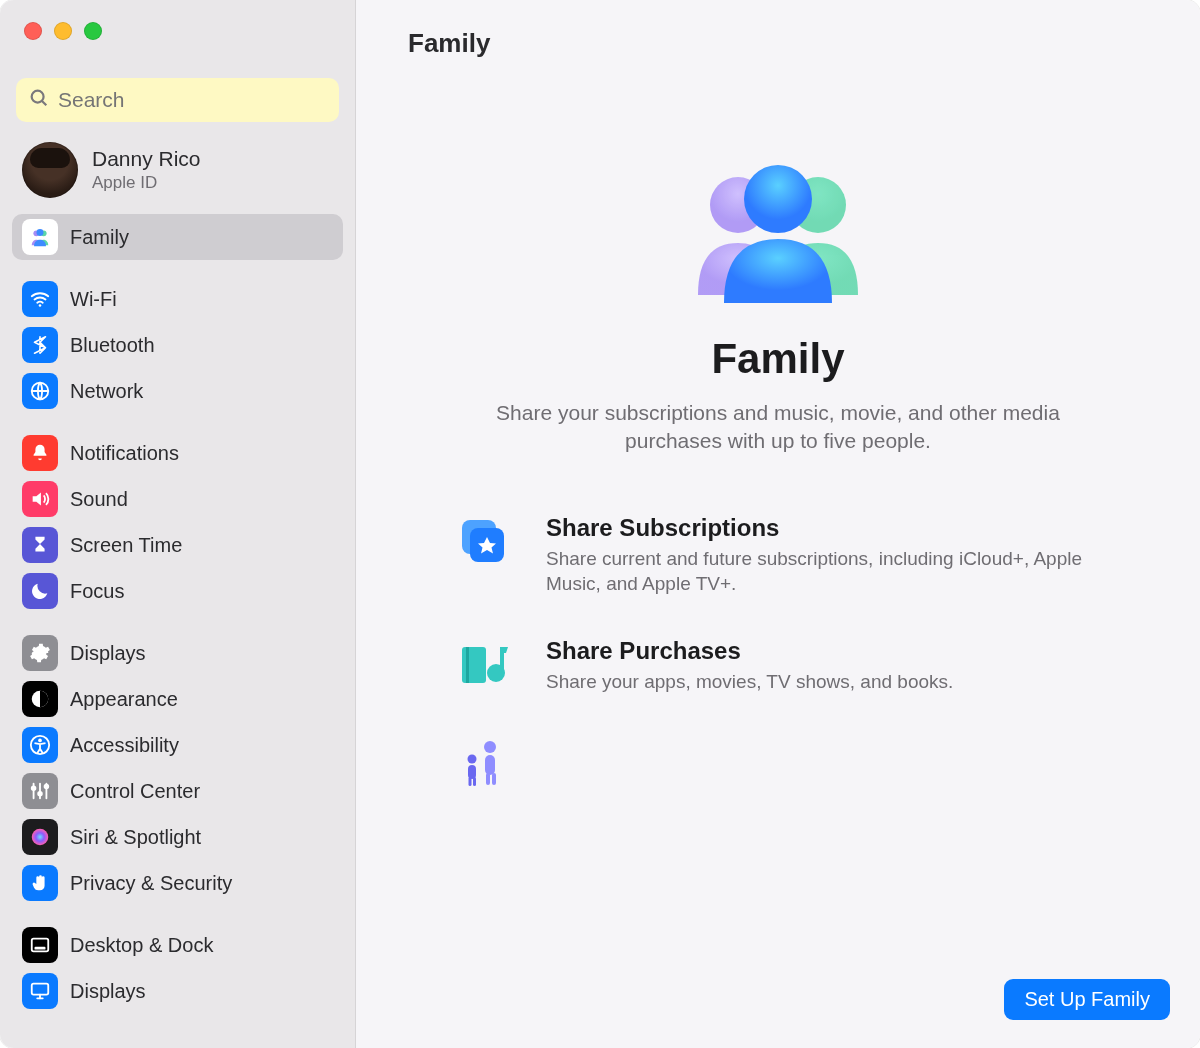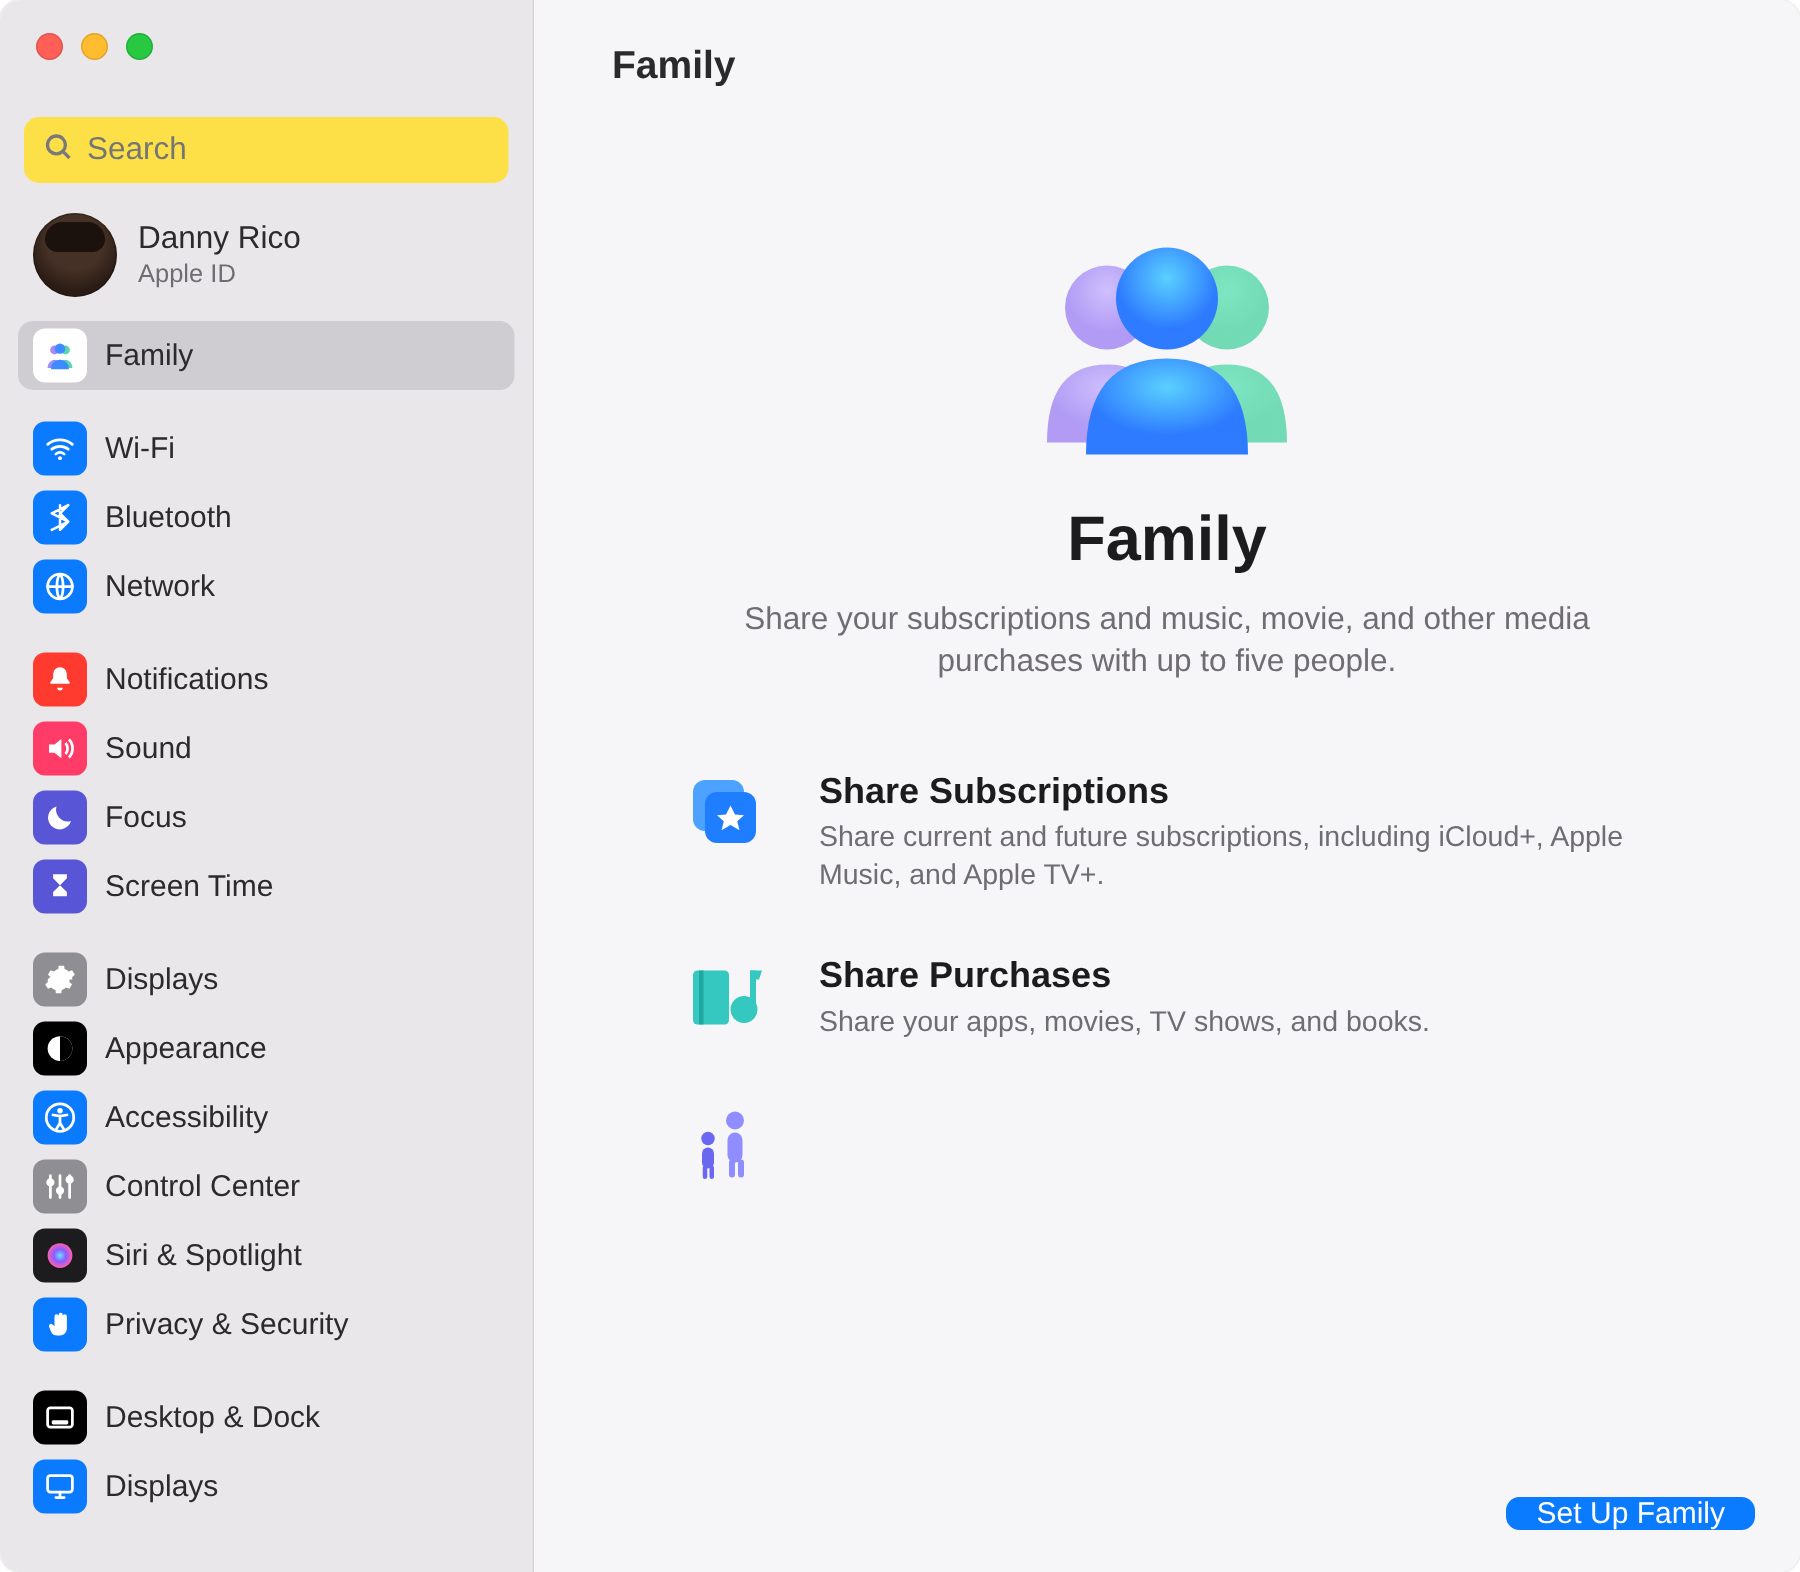--- a/index.html
+++ b/index.html
@@ -36,21 +36,21 @@
 }
 .dot { width: 18px; height: 18px; border-radius: 50%; }
 .dot.red { background: #ff5f57; box-shadow: inset 0 0 0 1px rgba(0,0,0,0.12); }
 .dot.yellow { background: #febc2e; box-shadow: inset 0 0 0 1px rgba(0,0,0,0.12); }
 .dot.green { background: #28c840; box-shadow: inset 0 0 0 1px rgba(0,0,0,0.12); }
 
 .search-wrap { padding: 18px 16px 10px 16px; }
 .search {
   display: flex;
   align-items: center;
-  background: #fde047;
+  background: #fef9c3;
   border-radius: 10px;
   height: 44px;
   padding: 0 12px;
 }
 .search svg { width: 22px; height: 22px; flex: 0 0 22px; }
 .search input {
   border: none; background: transparent; outline: none;
   font-size: 21px; color: #7a787c; margin-left: 8px; width: 100%;
 }
 
@@ -113,21 +113,21 @@
 
 .features { padding: 36px 100px 0 100px; display:flex; flex-direction:column; gap: 40px; }
 .feat { display:flex; gap: 34px; align-items:flex-start; }
 .feat .ficon { width: 56px; height: 56px; flex:0 0 56px; display:flex; align-items:center; justify-content:center; }
 .feat .ftxt .ft { font-size: 24px; font-weight: 700; color:#1c1c1e; }
 .feat .ftxt .fd { font-size: 19px; color:#6f6d72; margin-top: 4px; line-height:1.35; max-width: 560px; }
 
 .footer-btn {
   position:absolute; right: 30px; bottom: 28px;
   background:#0a7aff; color:#fff; border:none; border-radius: 9px;
-  height: 22px; padding: 0 20px; font-size: 20px; font-weight: 500;
+  height: 41px; padding: 0 20px; font-size: 20px; font-weight: 500;
 }
 </style>
 </head>
 <body>
 
 <div class="window">
 
   <aside class="sidebar">
     <div class="traffic-lights">
       <div class="dot red"></div>
@@ -213,32 +213,32 @@
               <path d="M4 9v6h4l5 4V5L8 9H4z"></path>
               <path d="M16 8c2 2 2 6 0 8" fill="none" stroke="#ffffff" stroke-width="2"></path>
               <path d="M18.5 5.5c3.5 3.5 3.5 9.5 0 13" fill="none" stroke="#ffffff" stroke-width="2"></path>
             </svg>
           </span>
           <span class="label">Sound</span>
         </div>
         <div class="row">
           <span class="icon-box" style="background: rgb(88, 86, 214);">
             <svg viewBox="0 0 24 24" fill="#ffffff">
+              <path d="M7 3h10v3l-5 5 5 5v3H7v-3l5-5-5-5V3z"></path>
+            </svg>
+          </span>
+          <span class="label">Screen Time</span>
+        </div>
+        <div class="row">
+          <span class="icon-box" style="background: rgb(88, 86, 214);">
+            <svg viewBox="0 0 24 24" fill="#ffffff">
               <path d="M20 14.5A8.5 8.5 0 0 1 9.5 4 8.5 8.5 0 1 0 20 14.5z"></path>
             </svg>
           </span>
           <span class="label">Focus</span>
-        </div>
-        <div class="row">
-          <span class="icon-box" style="background: rgb(88, 86, 214);">
-            <svg viewBox="0 0 24 24" fill="#ffffff">
-              <path d="M7 3h10v3l-5 5 5 5v3H7v-3l5-5-5-5V3z"></path>
-            </svg>
-          </span>
-          <span class="label">Screen Time</span>
         </div>
         <div class="group-gap"></div>
         <div class="row">
           <span class="icon-box" style="background: rgb(142, 142, 147);">
             <svg viewBox="0 0 24 24" fill="#ffffff">
               <path d="M12 8a4 4 0 1 0 0 8 4 4 0 0 0 0-8zm9 4a7.9 7.9 0 0 0-.2-1.8l2-1.6-2-3.4-2.4 1a8 8 0 0 0-3.1-1.8L15 2h-4l-.3 2.4a8 8 0 0 0-3.1 1.8l-2.4-1-2 3.4 2 1.6A7.9 7.9 0 0 0 3 12c0 .6.1 1.2.2 1.8l-2 1.6 2 3.4 2.4-1a8 8 0 0 0 3.1 1.8L9 22h4l.3-2.4a8 8 0 0 0 3.1-1.8l2.4 1 2-3.4-2-1.6c.1-.6.2-1.2.2-1.8z"></path>
             </svg>
           </span>
           <span class="label">Displays</span>
         </div>

